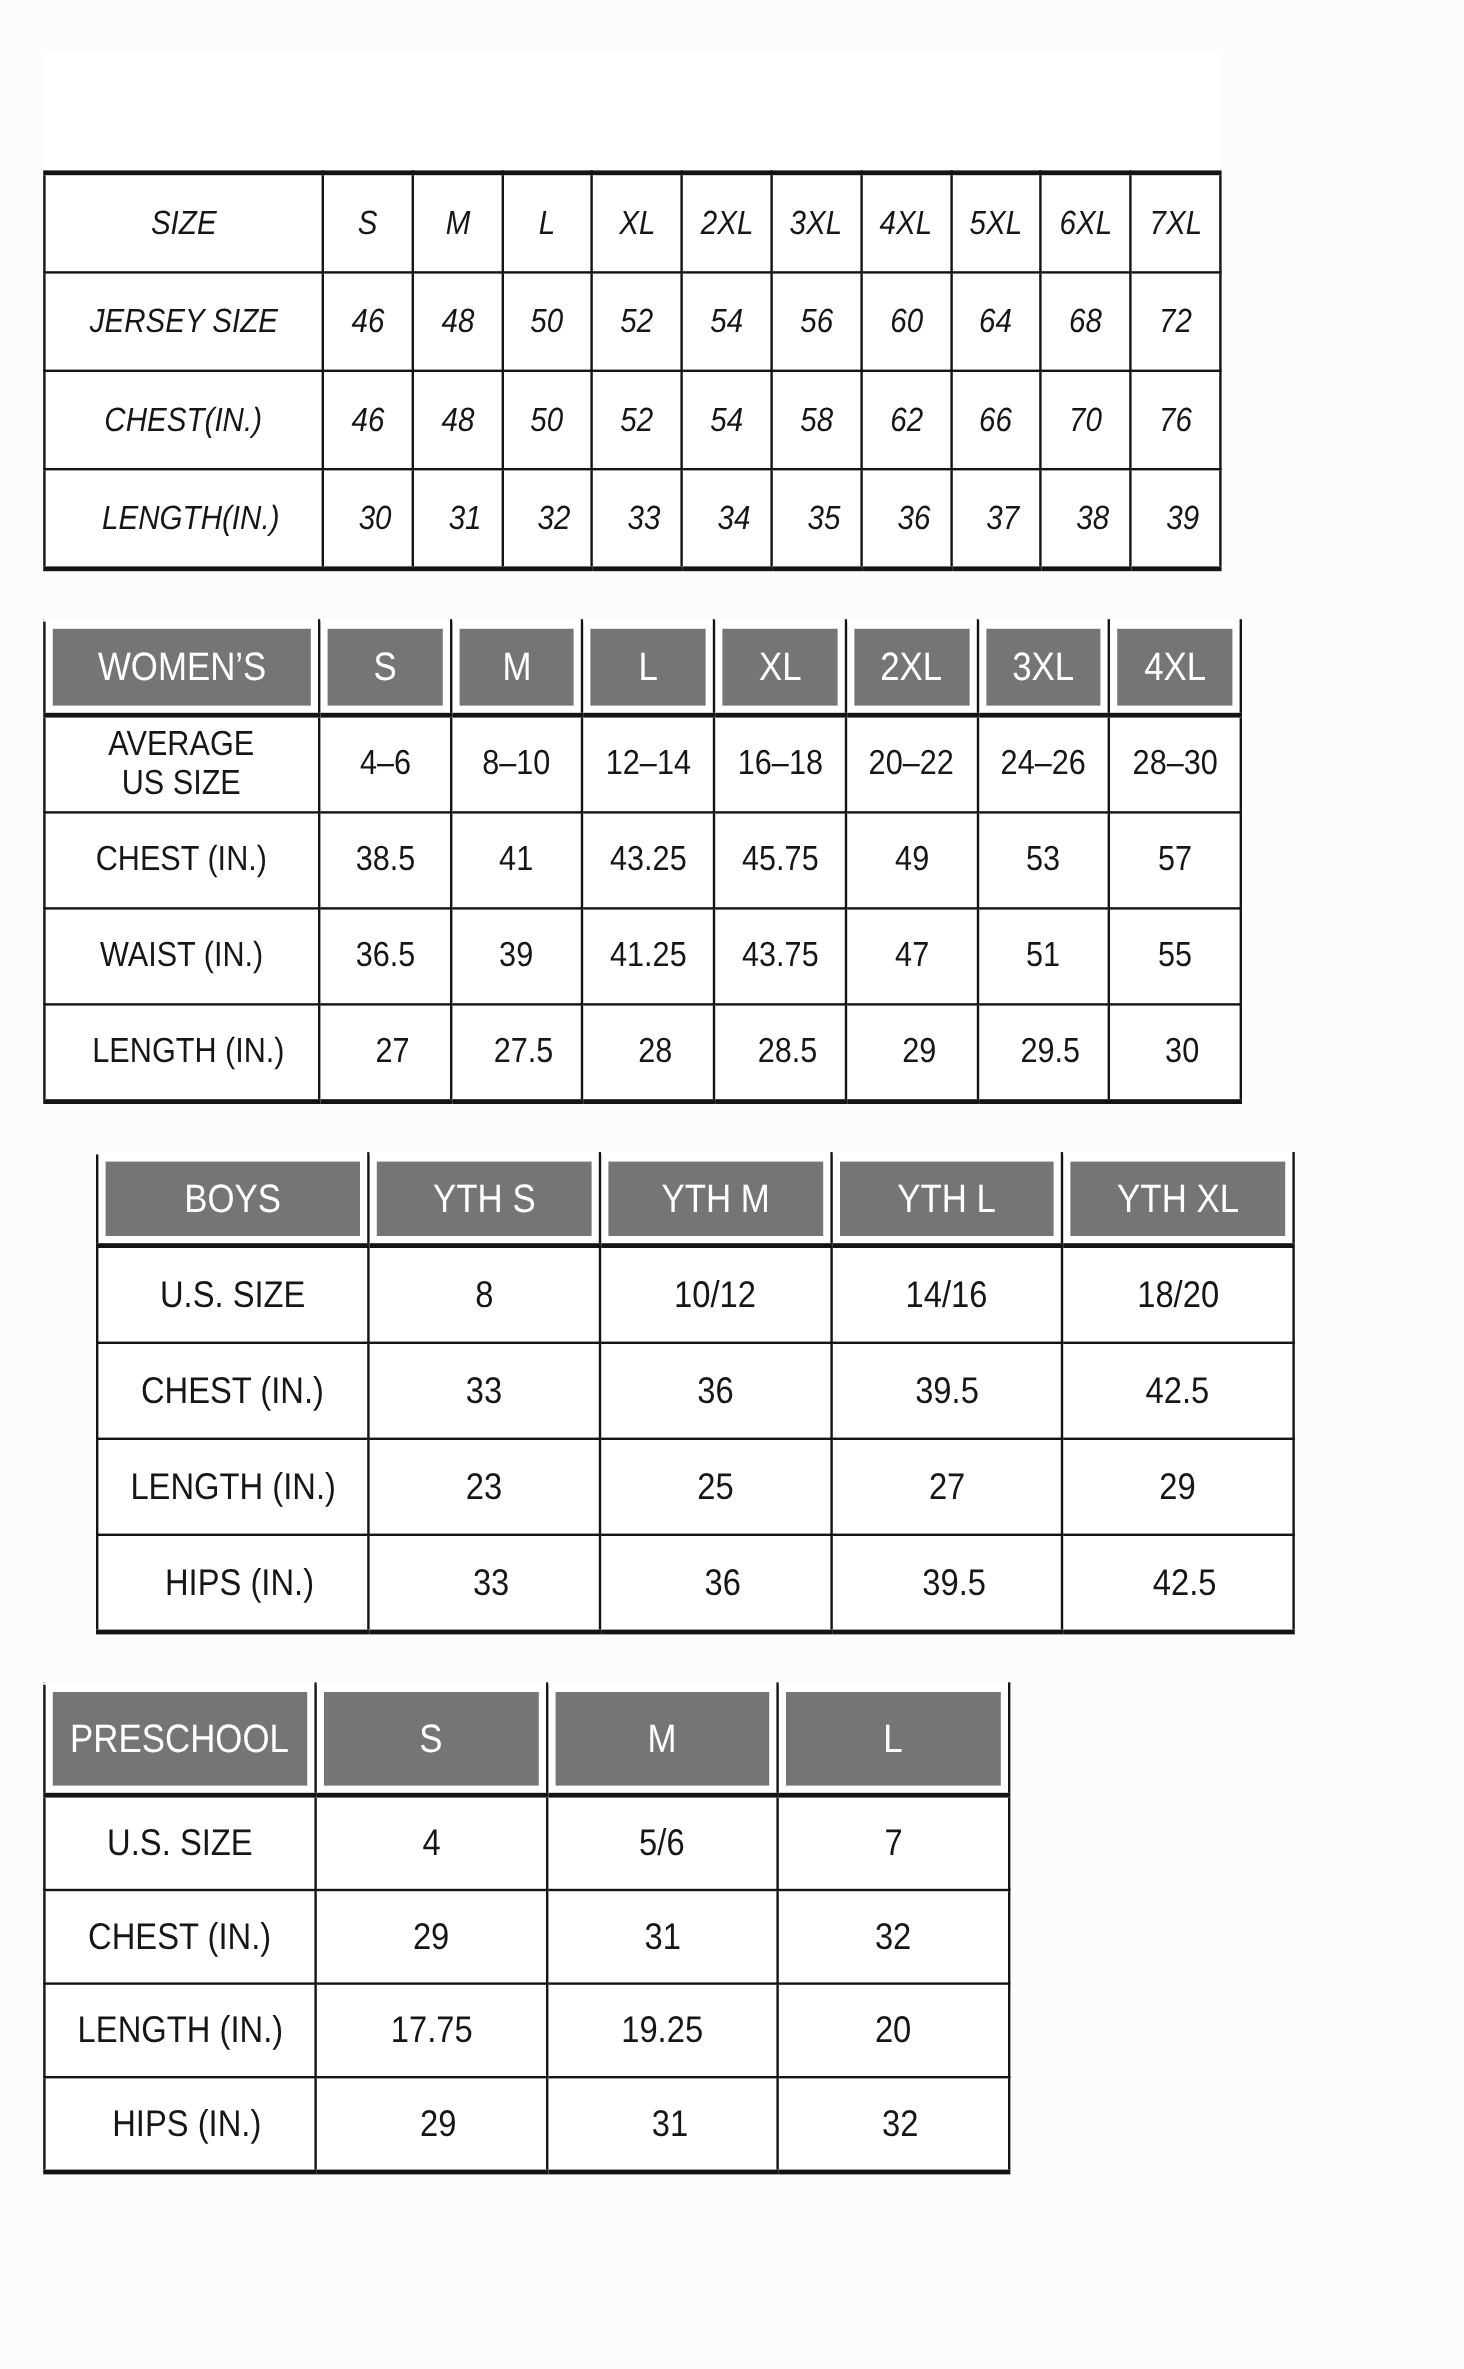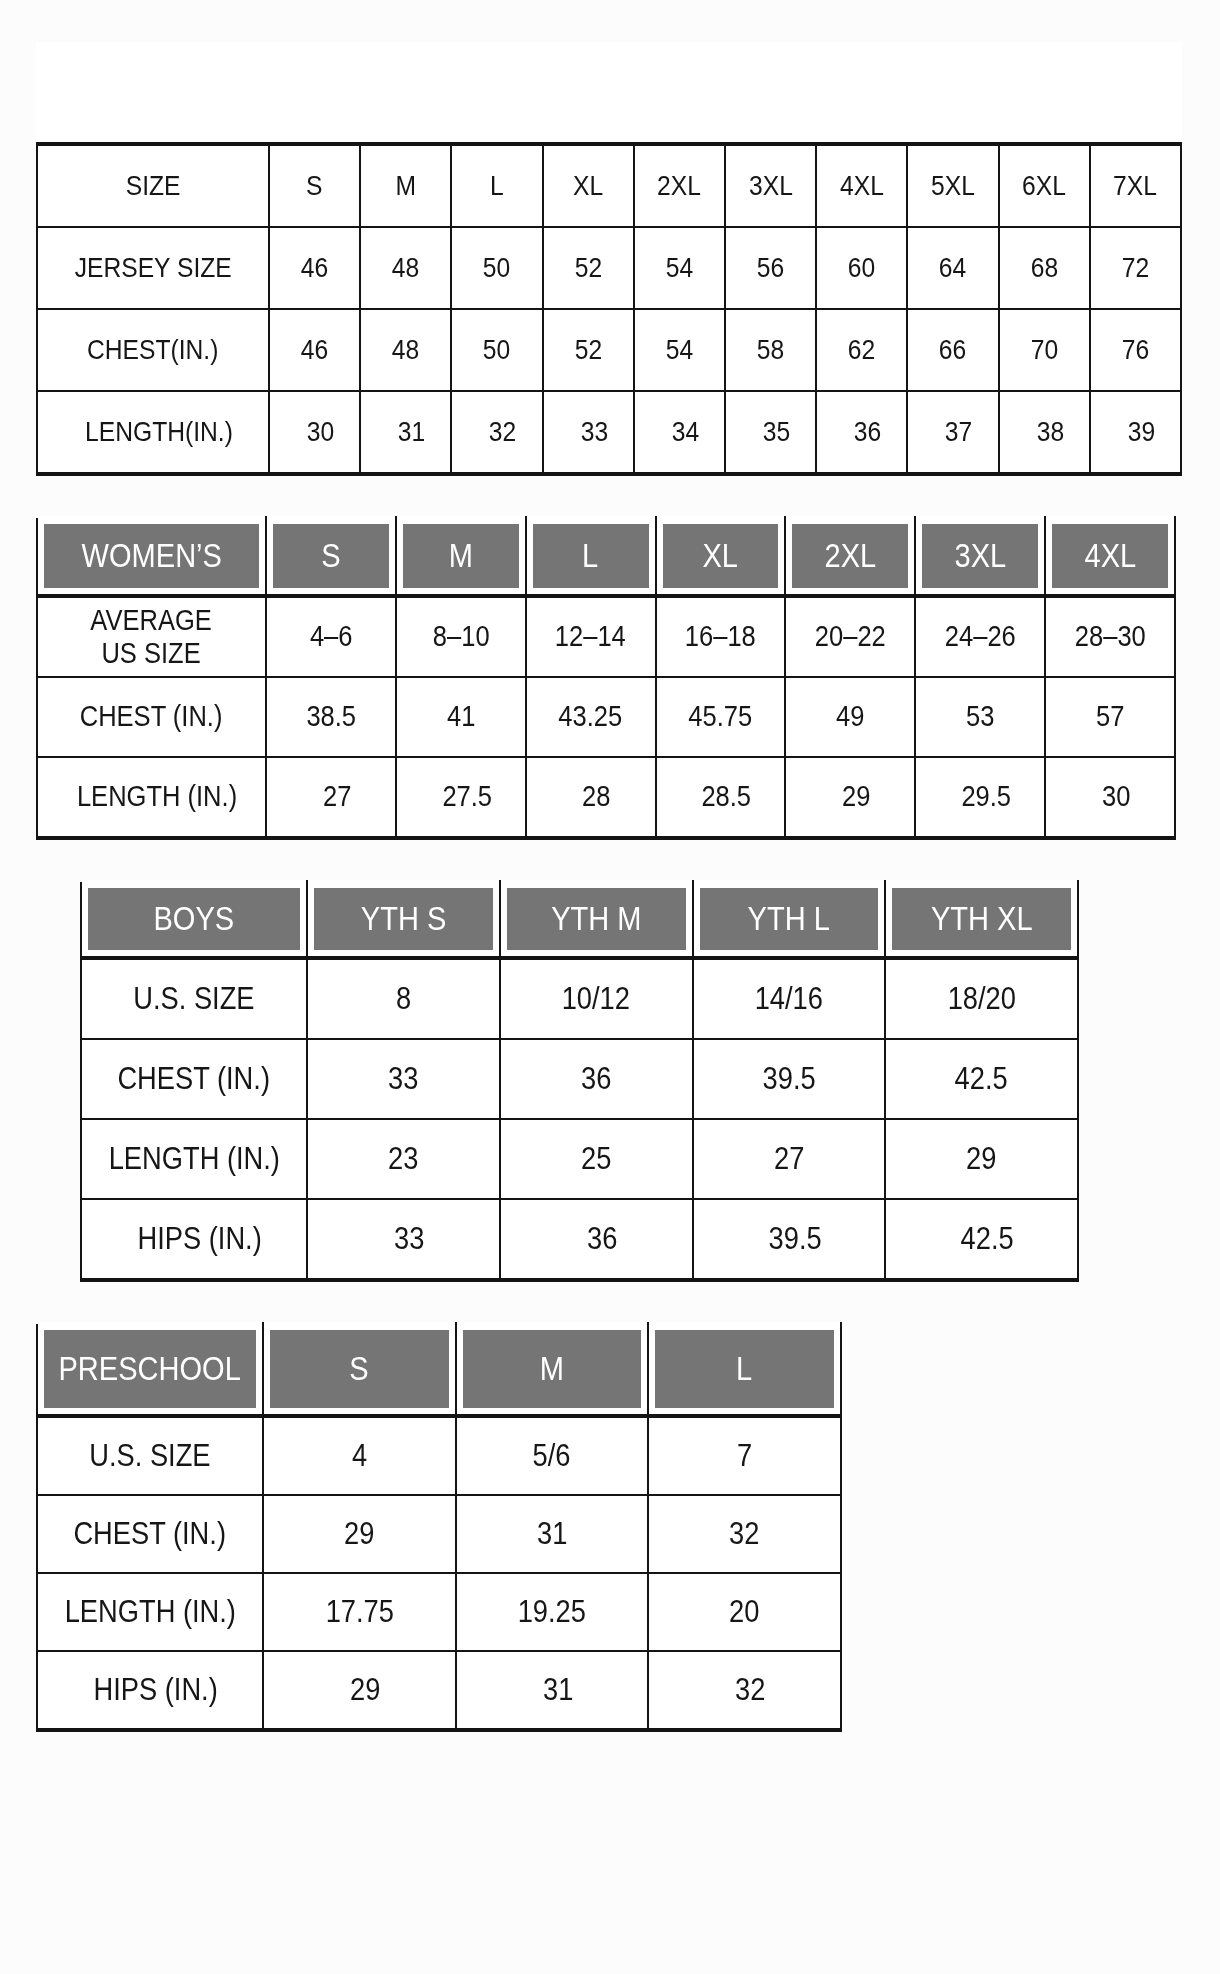--- a/index.html
+++ b/index.html
@@ -88,26 +88,26 @@
   }
   .ct{
     display:inline-block;
     transform:scaleX(0.88);
     white-space:pre-line;
     line-height:1.15;
   }
   th.banner .ct{transform:scaleX(0.95);}
 
   
-  #mens{width:1146px;font-size:28px;margin-top:26px;}
+  #mens{width:982px;font-size:28px;margin-top:26px;font-style:italic;}
   #mens td{height:80px;}
   #mens col.c0{width:232px;}
 
   
-  #womens{width:1140px;font-size:29px;}
+  #womens{width:999px;font-size:29px;}
   #womens td{height:78px;}
   #womens col.c0{width:229px;}
 
   
   #boys{width:999px;font-size:31px;margin-left:44px;}
   #boys td{height:78px;}
   #boys col.c0{width:226px;}
   #boys .hfill{height:62px;}
 
   
@@ -269,20 +269,30 @@
           <td><span class="ct">CHEST (IN.)</span></td>
           <td><span class="ct">38.5</span></td>
           <td><span class="ct">41</span></td>
           <td><span class="ct">43.25</span></td>
           <td><span class="ct">45.75</span></td>
           <td><span class="ct">49</span></td>
           <td><span class="ct">53</span></td>
           <td><span class="ct">57</span></td>
         </tr>
         <tr>
+          <td><span class="ct">WAIST (IN.)</span></td>
+          <td><span class="ct">36.5</span></td>
+          <td><span class="ct">39</span></td>
+          <td><span class="ct">41.25</span></td>
+          <td><span class="ct">43.75</span></td>
+          <td><span class="ct">47</span></td>
+          <td><span class="ct">51</span></td>
+          <td><span class="ct">55</span></td>
+        </tr>
+        <tr>
           <td><span class="ct">LENGTH (IN.)</span></td>
           <td><span class="ct">27</span></td>
           <td><span class="ct">27.5</span></td>
           <td><span class="ct">28</span></td>
           <td><span class="ct">28.5</span></td>
           <td><span class="ct">29</span></td>
           <td><span class="ct">29.5</span></td>
           <td><span class="ct">30</span></td>
         </tr>
       </tbody>

